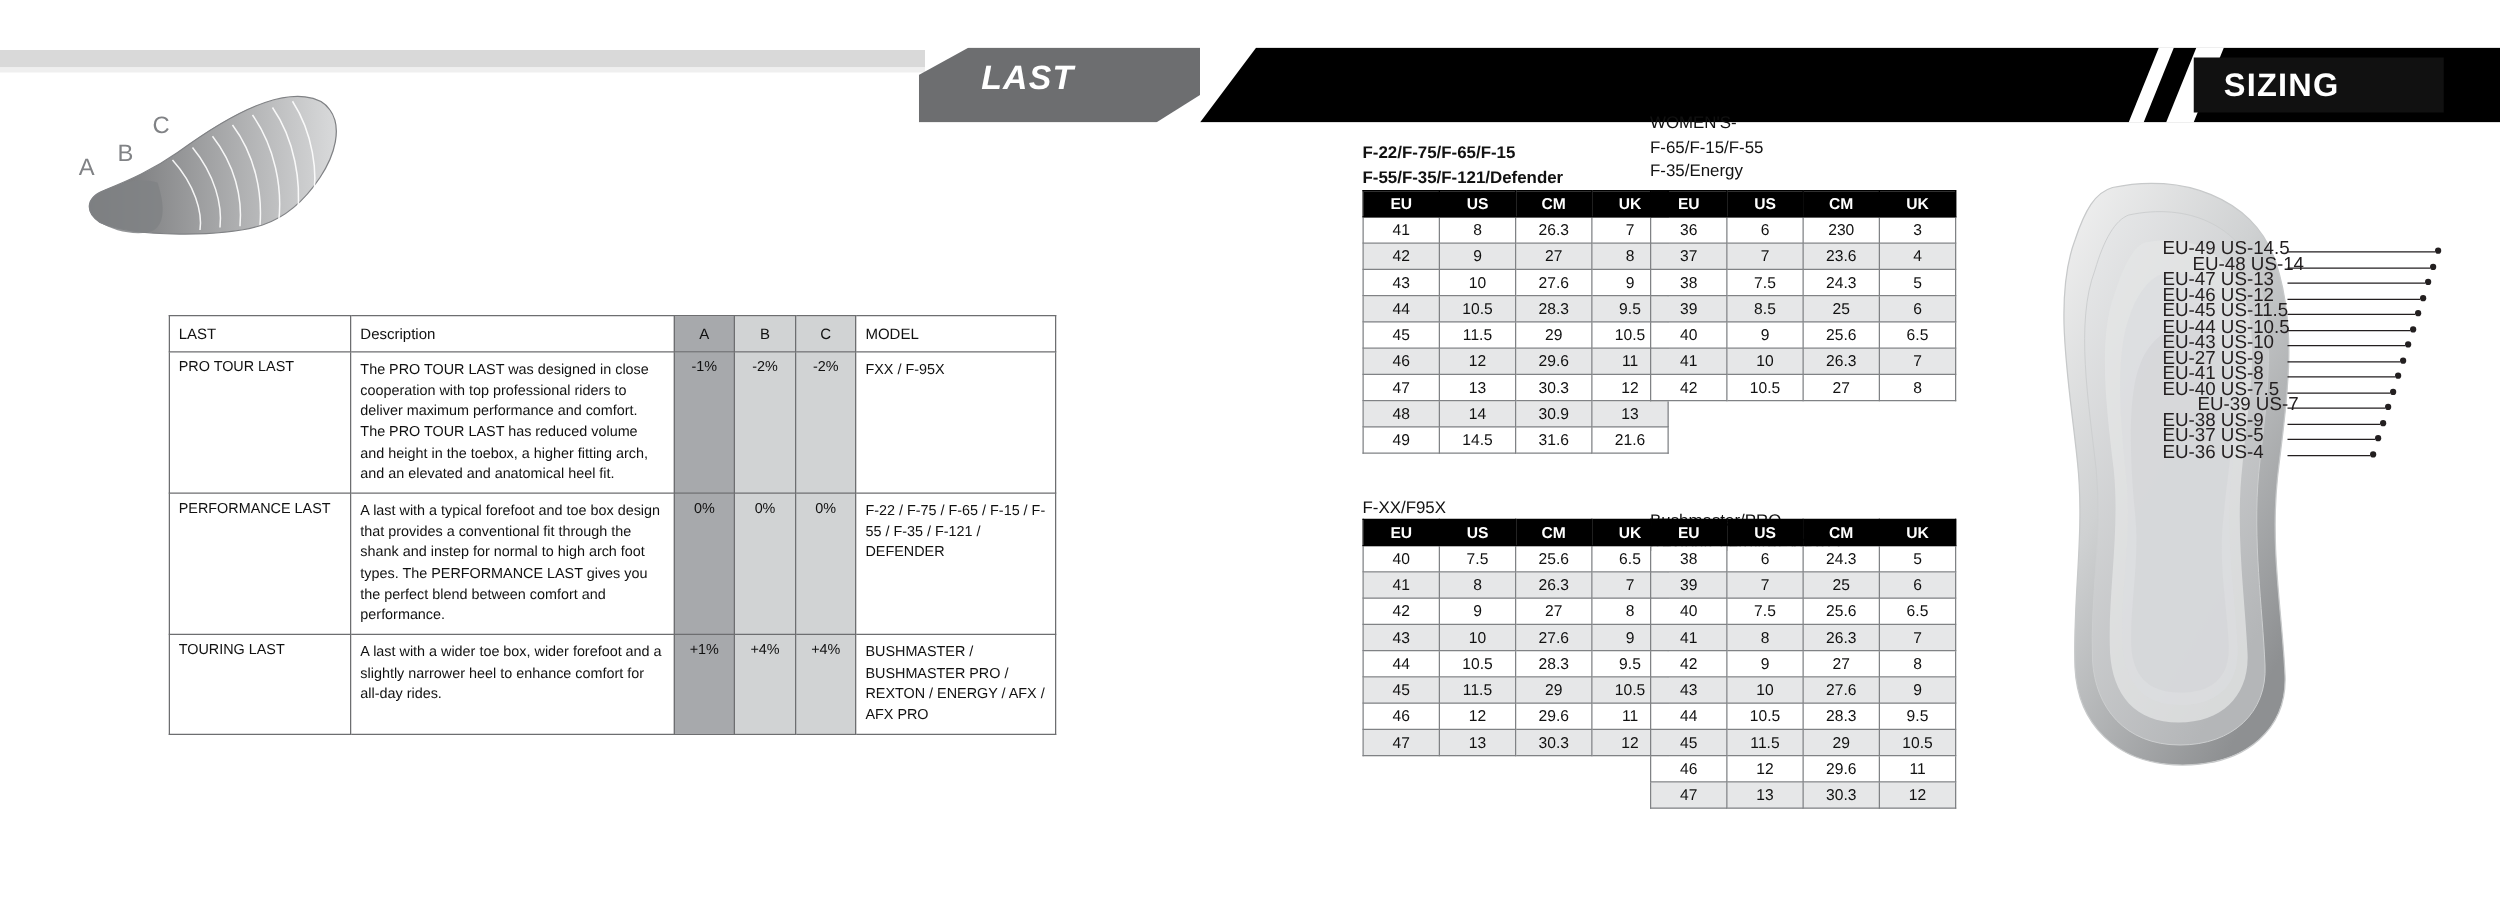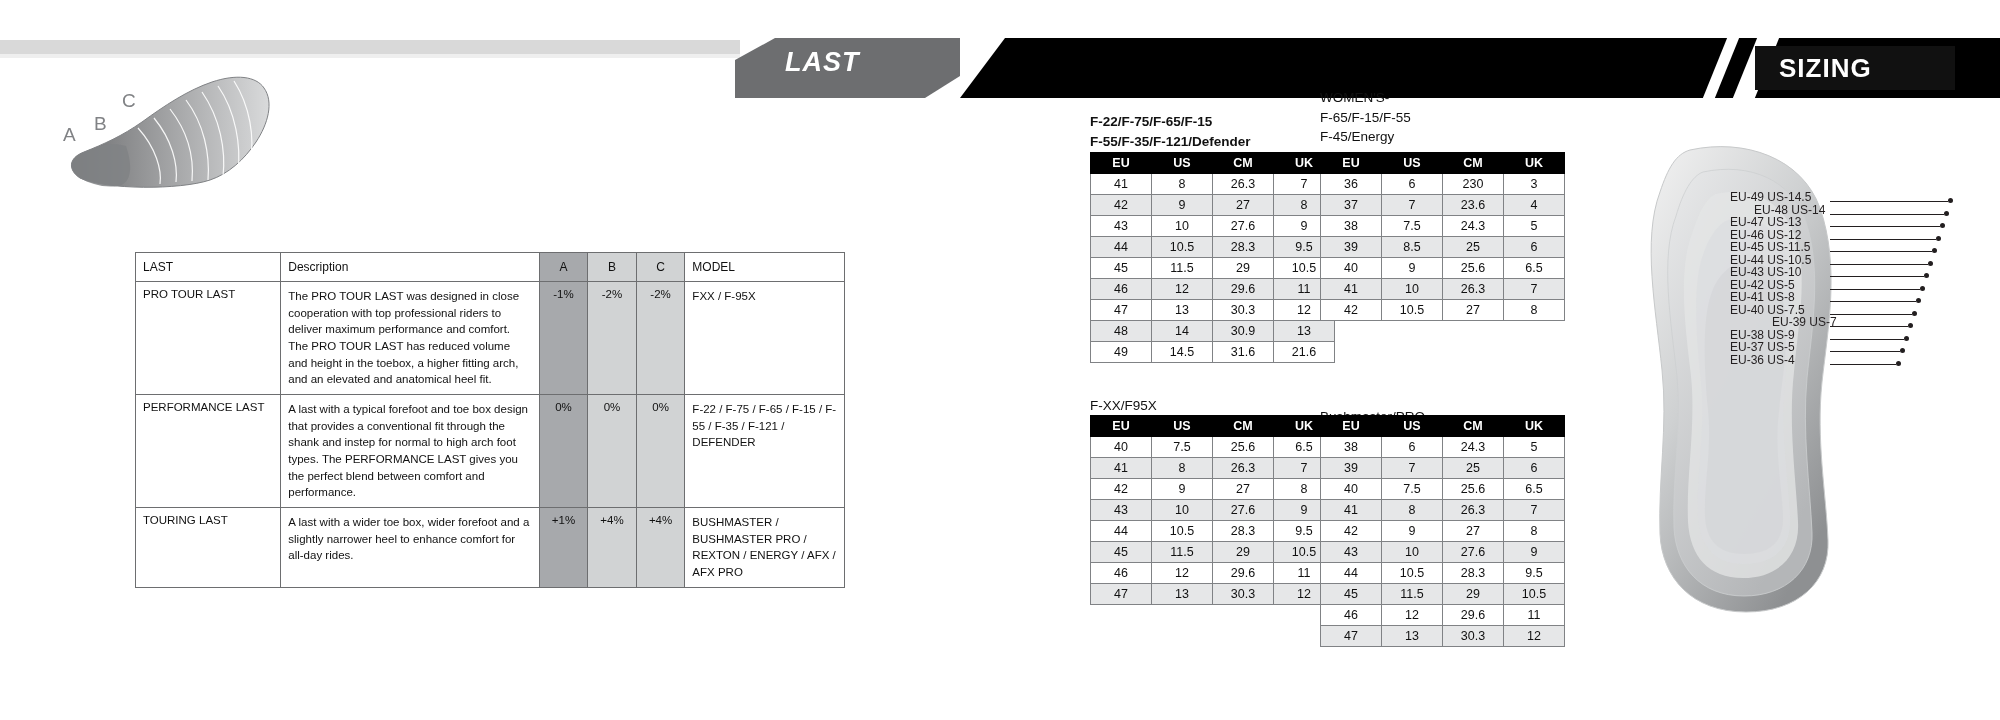--- a/index.html
+++ b/index.html
@@ -79,21 +79,21 @@
     padding:3px 0;text-align:center;font-size:12.5px;
   }
   table.sz td{
     border:1px solid #808285;padding:3px 0;text-align:center;background:#fff;
   }
   table.sz td.shade{background:#e6e7e8;}
   .w60{width:60px;}
 
   
   .insole-wrap{position:absolute;left:1540px;top:120px;width:440px;height:540px;}
-  .size-lines{position:absolute;left:1730px;top:190px;width:270px;height:180px;font-size:12px;color:#231f20;}
+  .size-lines{position:absolute;left:1730px;top:190px;width:270px;height:180px;font-size:15px;color:#231f20;}
   .size-lines div{position:absolute;white-space:nowrap;}
 </style>
 </head>
 <body>
 
 <div class="banner">
   <div class="grayline"></div>
   <div class="grayline2"></div>
 
   <div class="last-tab">
@@ -236,21 +236,21 @@
         <td class="w60">49</td>
         <td class="w60">14.5</td>
         <td class="w60">31.6</td>
         <td class="w60">21.6</td>
       </tr>
     </tbody>
   </table>
 
 <div class="sz-title" style="left:1320px;top:88px;">WOMEN'S-
 F-65/F-15/F-55
-F-45/Energy</div>
+F-35/Energy</div>
 <table class="sz" id="sz1" style="left:1320px;top:152px;">
     <thead>
       <tr>
         <th class="w60">EU</th>
         <th class="w60">US</th>
         <th class="w60">CM</th>
         <th class="w60">UK</th>
       </tr>
     </thead>
     <tbody>
@@ -474,30 +474,30 @@
     <div style="left: 206px; top: 45.5px; width: 5px; height: 5px; border-radius: 50%; background: rgb(35, 31, 32);"></div>
     <div style="left: 0px; top: 50px;">EU-45  US-11.5</div>
     <div style="left: 100px; top: 61px; width: 102px; height: 1px; background: rgb(35, 31, 32);"></div>
     <div style="left: 202px; top: 58px; width: 5px; height: 5px; border-radius: 50%; background: rgb(35, 31, 32);"></div>
     <div style="left: 0px; top: 62.5px;">EU-44  US-10.5</div>
     <div style="left: 100px; top: 73.5px; width: 98px; height: 1px; background: rgb(35, 31, 32);"></div>
     <div style="left: 198px; top: 70.5px; width: 5px; height: 5px; border-radius: 50%; background: rgb(35, 31, 32);"></div>
     <div style="left: 0px; top: 75px;">EU-43  US-10</div>
     <div style="left: 100px; top: 86px; width: 94px; height: 1px; background: rgb(35, 31, 32);"></div>
     <div style="left: 194px; top: 83px; width: 5px; height: 5px; border-radius: 50%; background: rgb(35, 31, 32);"></div>
-    <div style="left: 0px; top: 87.5px;">EU-42  US-5</div>
+    <div style="left: 0px; top: 87.5px;">EU-27  US-9</div>
     <div style="left: 100px; top: 98.5px; width: 90px; height: 1px; background: rgb(35, 31, 32);"></div>
     <div style="left: 190px; top: 95.5px; width: 5px; height: 5px; border-radius: 50%; background: rgb(35, 31, 32);"></div>
     <div style="left: 0px; top: 100px;">EU-41  US-8</div>
     <div style="left: 100px; top: 111px; width: 86px; height: 1px; background: rgb(35, 31, 32);"></div>
     <div style="left: 186px; top: 108px; width: 5px; height: 5px; border-radius: 50%; background: rgb(35, 31, 32);"></div>
     <div style="left: 0px; top: 112.5px;">EU-40  US-7.5</div>
     <div style="left: 100px; top: 123.5px; width: 82px; height: 1px; background: rgb(35, 31, 32);"></div>
     <div style="left: 182px; top: 120.5px; width: 5px; height: 5px; border-radius: 50%; background: rgb(35, 31, 32);"></div>
-    <div style="left: 14px; top: 125px; padding-left: 28px;">EU-39  US-7</div>
+    <div style="left: 0px; top: 125px; padding-left: 28px;">EU-39  US-7</div>
     <div style="left: 100px; top: 136px; width: 78px; height: 1px; background: rgb(35, 31, 32);"></div>
     <div style="left: 178px; top: 133px; width: 5px; height: 5px; border-radius: 50%; background: rgb(35, 31, 32);"></div>
     <div style="left: 0px; top: 137.5px;">EU-38  US-9</div>
     <div style="left: 100px; top: 148.5px; width: 74px; height: 1px; background: rgb(35, 31, 32);"></div>
     <div style="left: 174px; top: 145.5px; width: 5px; height: 5px; border-radius: 50%; background: rgb(35, 31, 32);"></div>
     <div style="left: 0px; top: 150px;">EU-37  US-5</div>
     <div style="left: 100px; top: 161px; width: 70px; height: 1px; background: rgb(35, 31, 32);"></div>
     <div style="left: 170px; top: 158px; width: 5px; height: 5px; border-radius: 50%; background: rgb(35, 31, 32);"></div>
     <div style="left: 0px; top: 162.5px;">EU-36  US-4</div>
     <div style="left: 100px; top: 173.5px; width: 66px; height: 1px; background: rgb(35, 31, 32);"></div>

